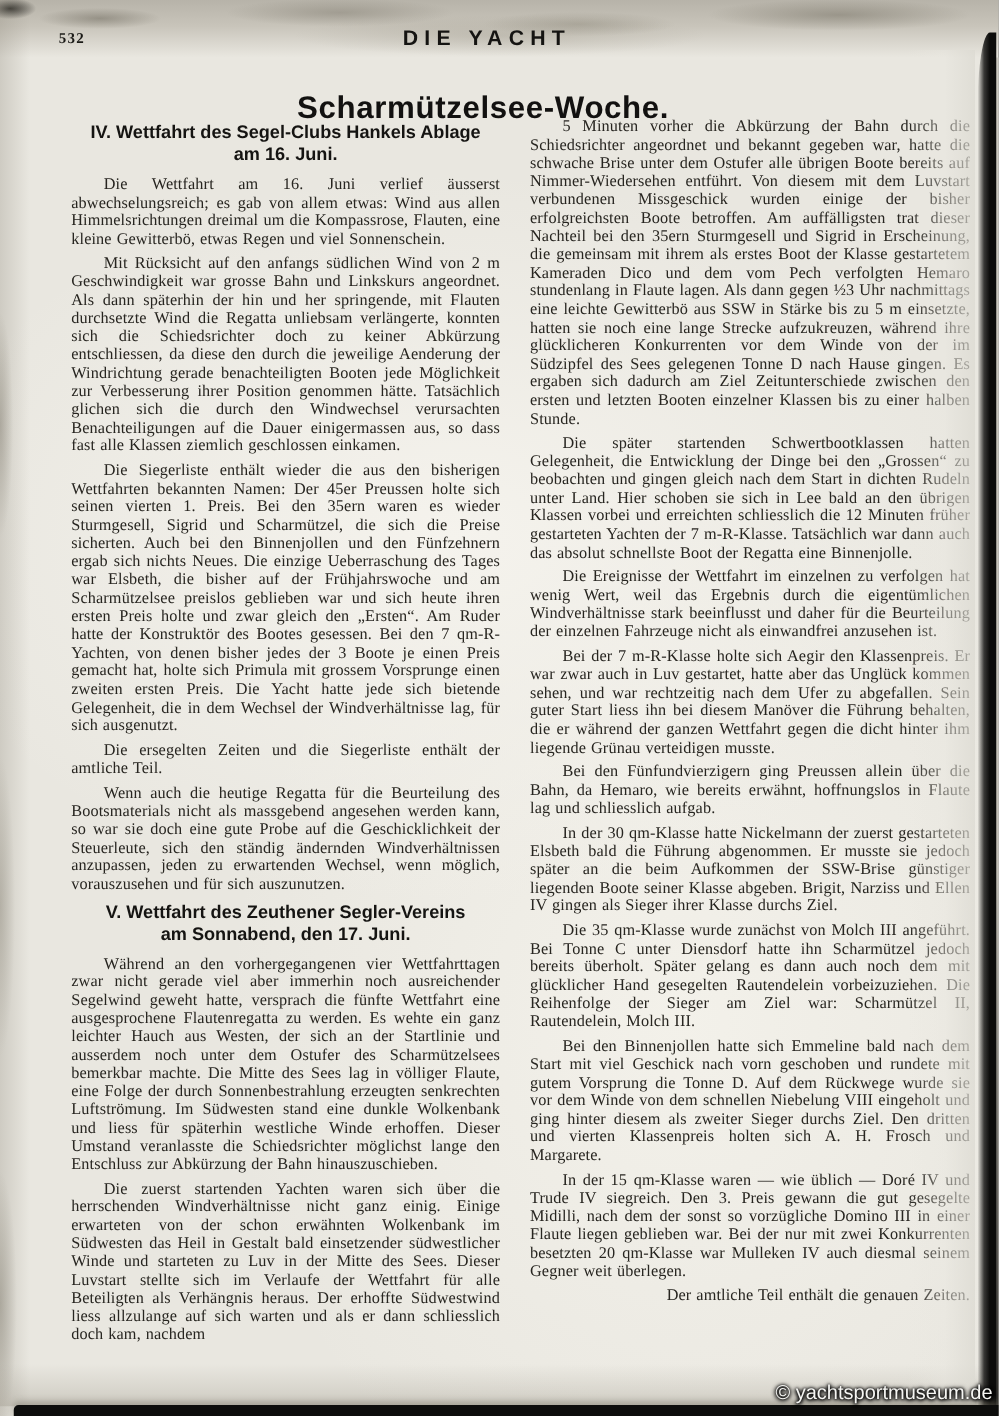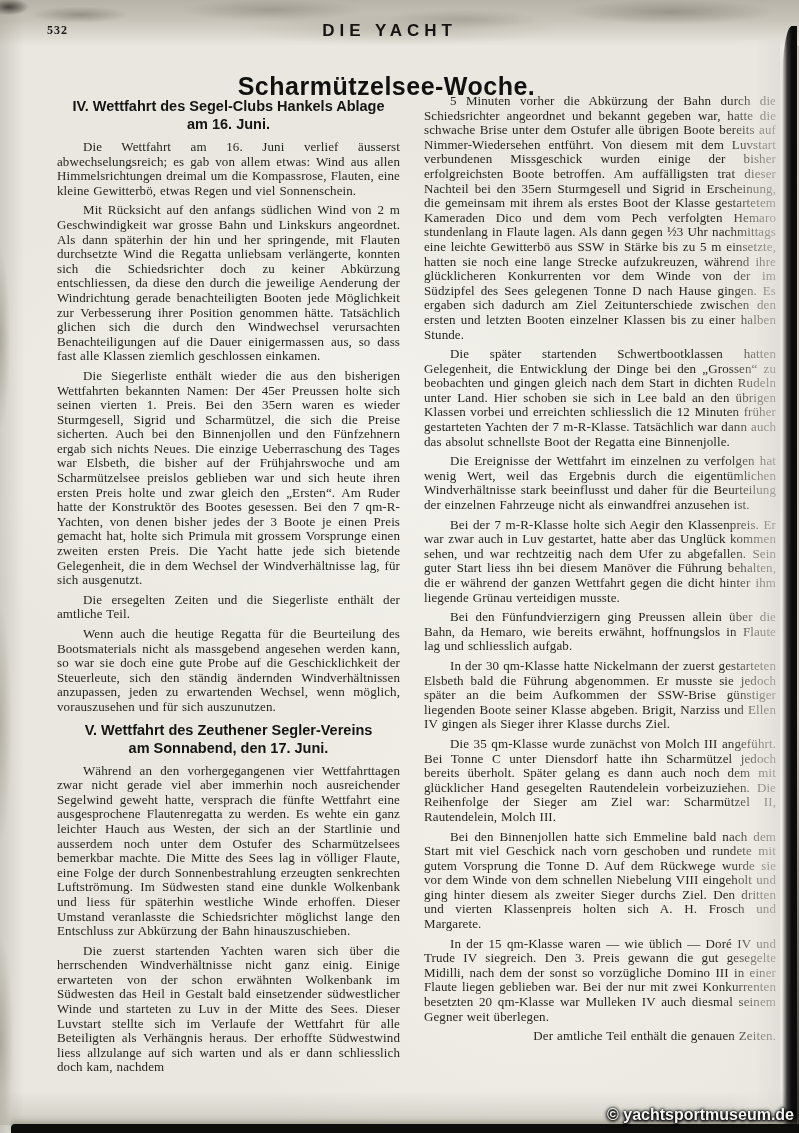--- a/index.html
+++ b/index.html
@@ -82,21 +82,21 @@
     position:absolute;top:46px;bottom:0;right:0;width:3px;
     background:linear-gradient(to bottom, #cfccc3 0%, #c4c1b8 60%, #2a2926 100%);
   }
   .bar-bottom{
     position:absolute;left:11px;right:0;bottom:0;height:9px;background:#0d0d0c;
     border-top-left-radius:4px;
     box-shadow:0 -3px 5px rgba(120,115,103,.45);
   }
   .watermark{
     position:absolute;right:5px;bottom:9px;
-    font-family:"Liberation Sans", sans-serif;font-weight:bold;font-size:16px;
+    font-family:"Liberation Sans", sans-serif;font-weight:normal;font-size:16px;
     color:#f6f6f3;white-space:nowrap;
     text-shadow:0 0 2px #000, 0 0 4px #000, 1px 1px 3px #000, -1px 1px 3px #000;
   }
 </style>
 </head>
 <body>
 
 <div class="page">
 
   <div class="tex-top"></div>

